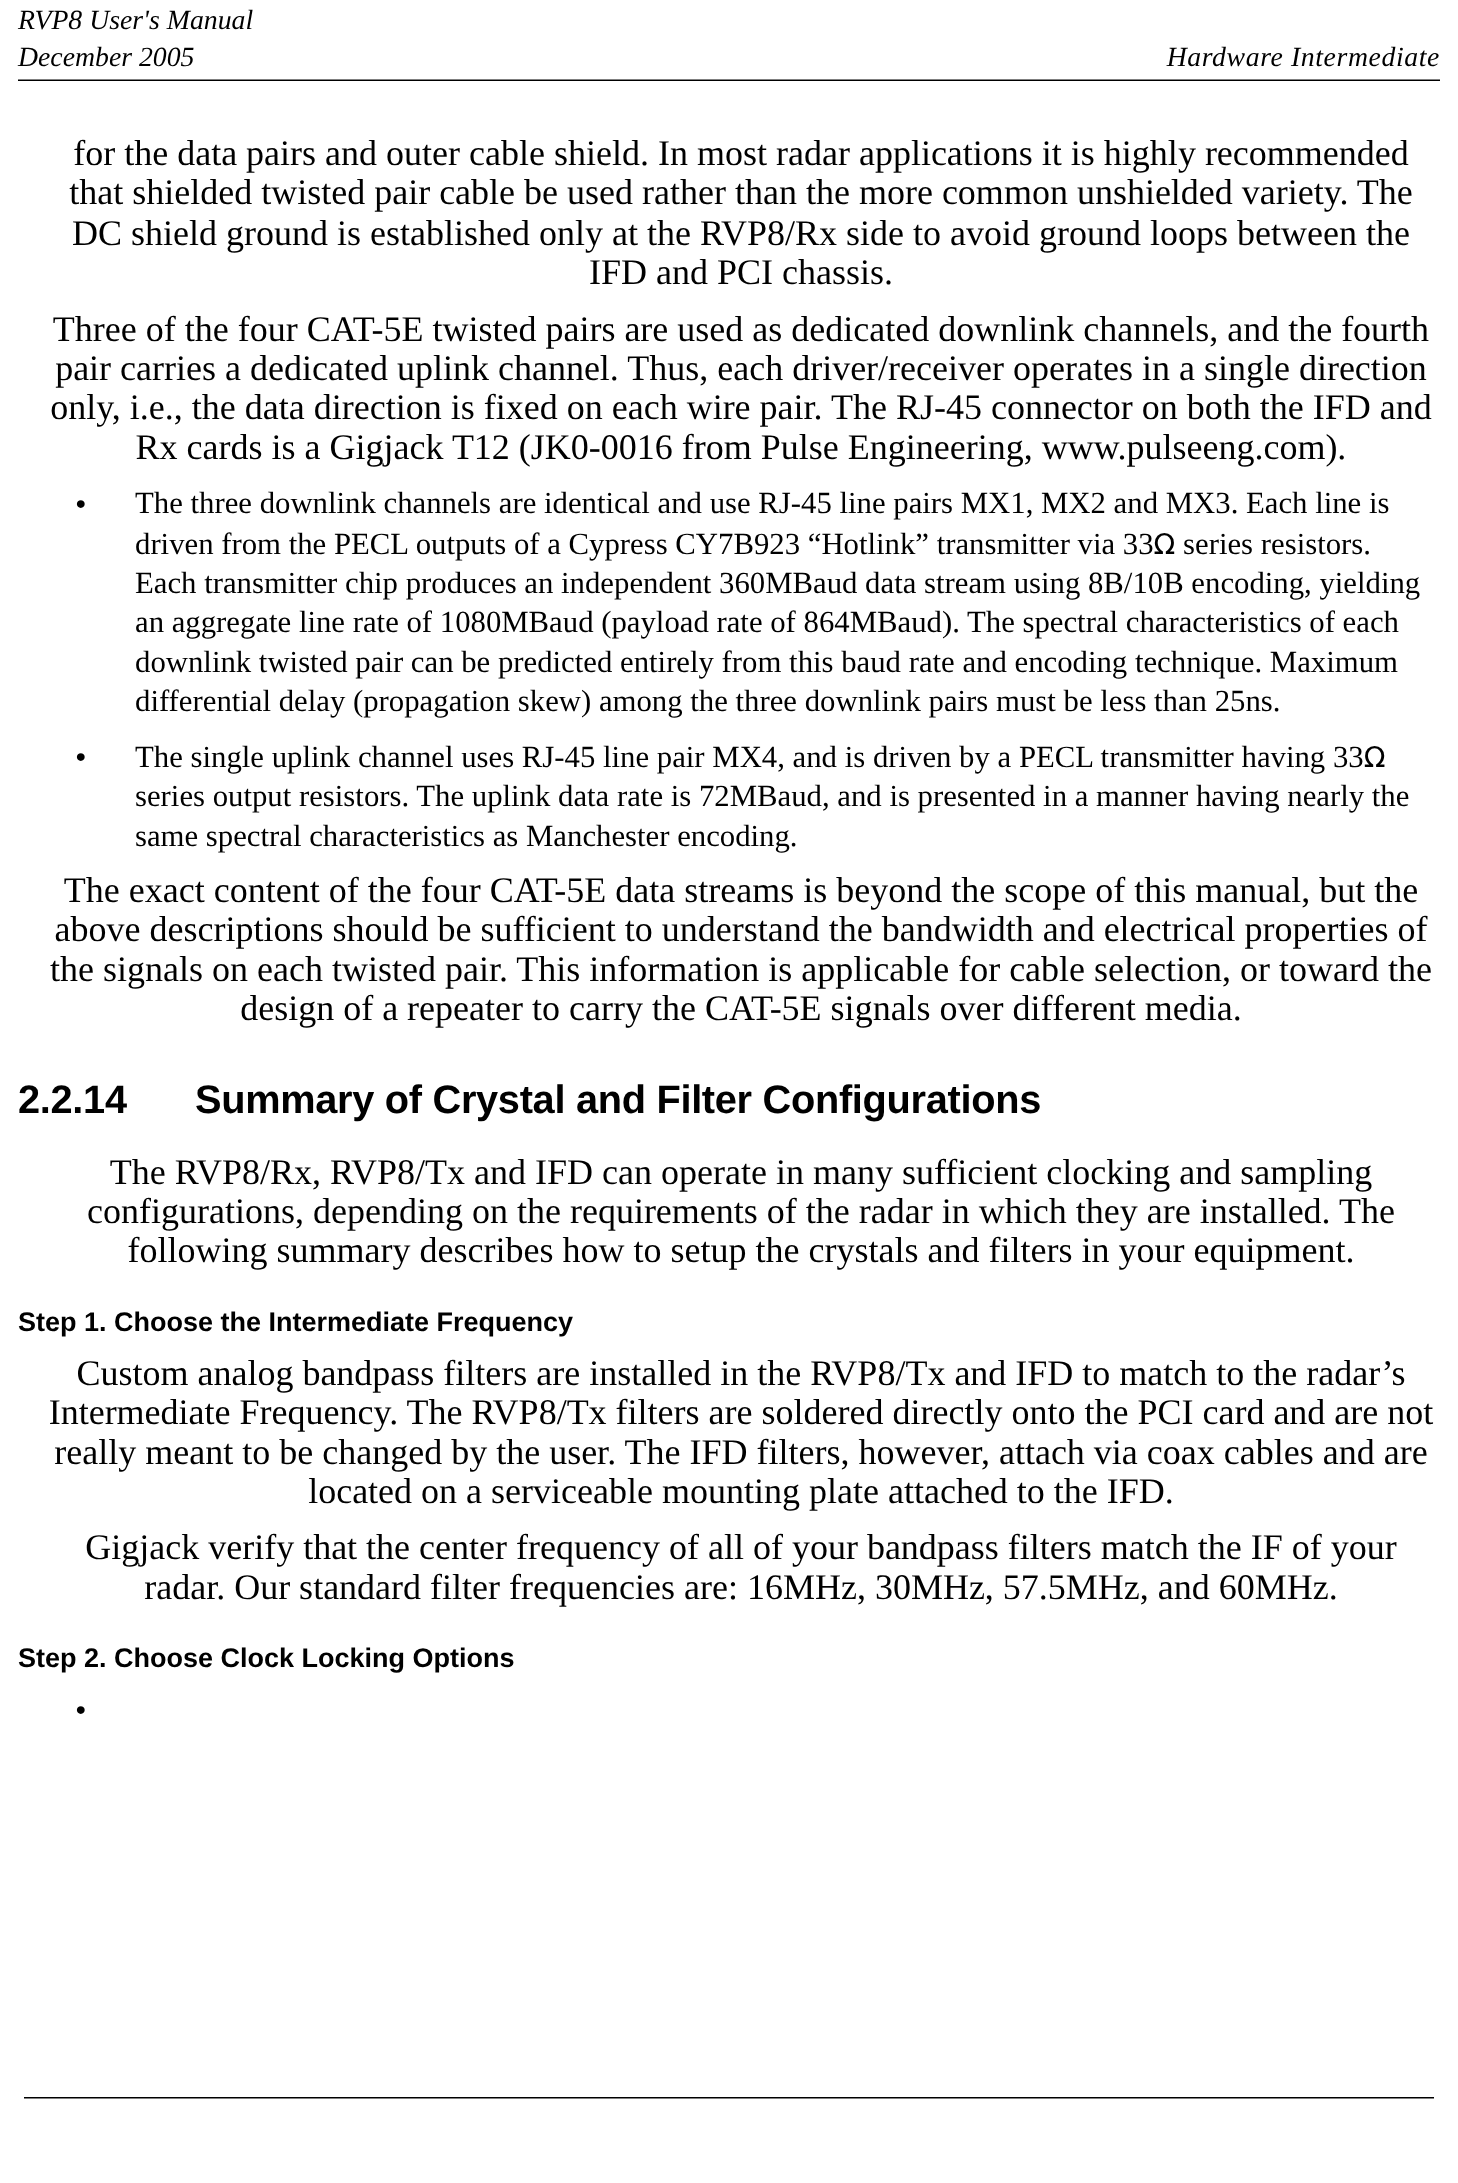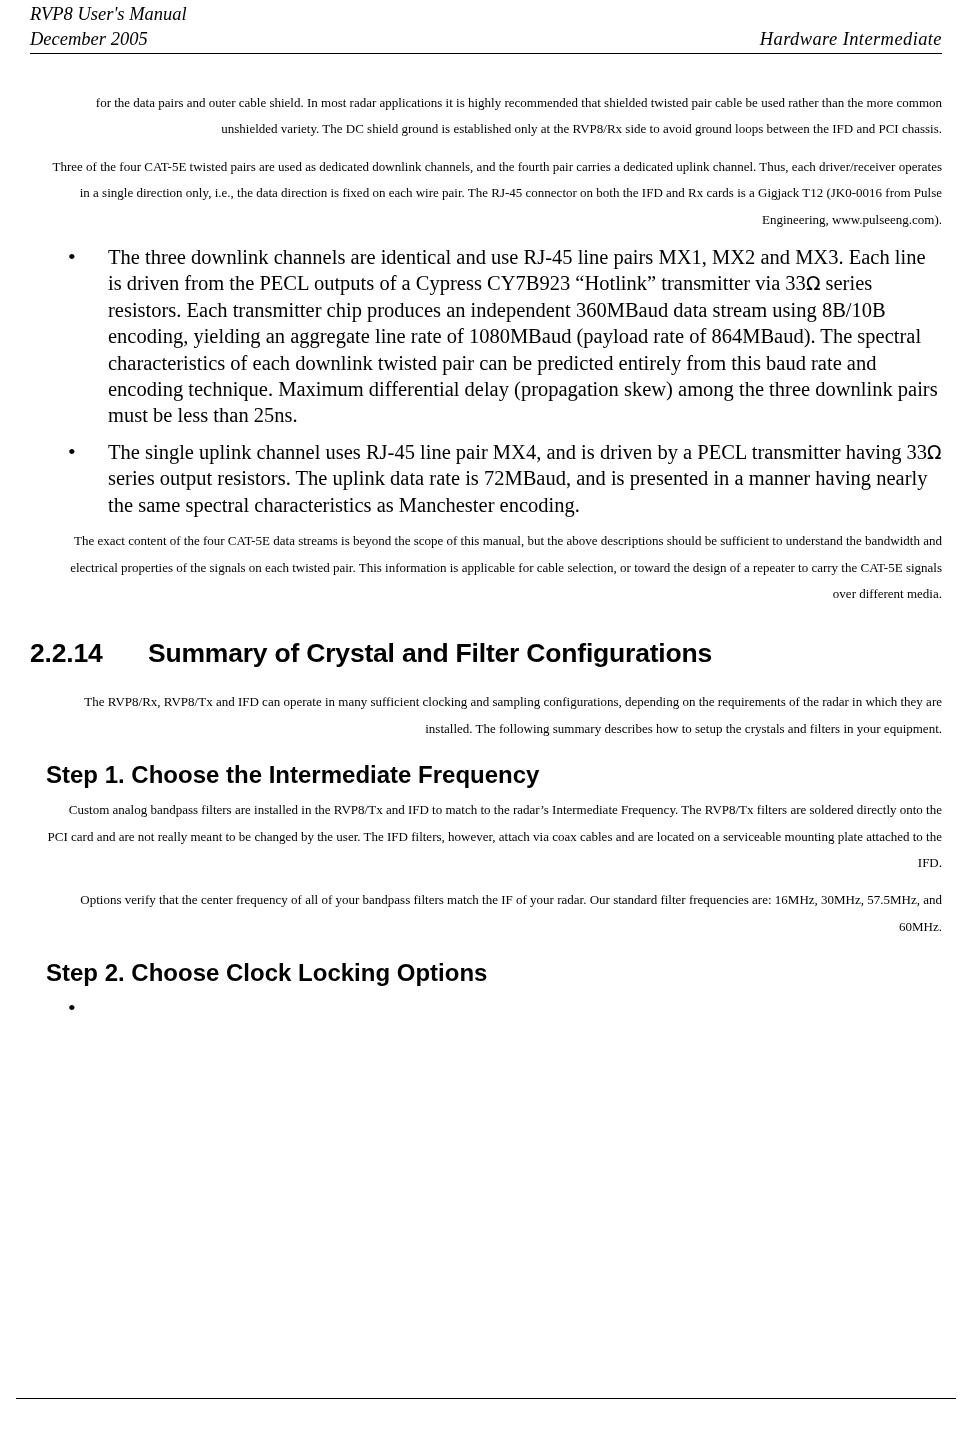--- a/index.html
+++ b/index.html
@@ -11,21 +11,21 @@
     height: 1455px;
     background: #ffffff;
     font-family: "Liberation Serif", serif;
     color: #000000;
   }
   .page {
     position: relative;
     width: 972px;
     height: 1455px;
     box-sizing: border-box;
-    padding: 0 30px;
+    padding: 0 12px;
   }
   
   .header {
     position: relative;
     height: 56px;
     padding-top: 4px;
     box-sizing: border-box;
   }
   .header-left {
     position: absolute;
@@ -50,23 +50,23 @@
     right: 0;
     top: 53px;
     border-top: 1.6px solid #000;
   }
   
   .content {
     padding-top: 34px;
   }
   p.para {
     margin: 0 0 11px 16px;
-    font-size: 13px;
+    font-size: 24px;
     line-height: 26.4px;
-    text-align: right;
+    text-align: center;
   }
   ul.bullets {
     list-style: none;
     margin: 0 0 10px 0;
     padding: 0;
   }
   ul.bullets li {
     position: relative;
     margin: 0 0 10px 38px;
     padding-left: 40px;
@@ -91,23 +91,23 @@
     margin: 30px 0 20px 0;
     letter-spacing: -0.2px;
   }
   h2.section .num {
     display: inline-block;
     min-width: 118px;
   }
   h3.step {
     font-family: "Liberation Sans", sans-serif;
     font-weight: bold;
-    font-size: 24px;
+    font-size: 18px;
     line-height: 26px;
-    margin: 20px 0 9px 16px;
+    margin: 20px 0 9px 0;
   }
   .omega {
     font-family: "DejaVu Sans", sans-serif;
     font-size: 19px;
   }
   
   .footer-rule {
     position: absolute;
     left: 16px;
     right: 16px;
@@ -159,21 +159,21 @@
     <h2 class="section">
       <span class="num">2.2.14</span><span>Summary of Crystal and Filter Configurations</span>
     </h2>
 
     <p class="para">The RVP8/Rx, RVP8/Tx and IFD can operate in many sufficient clocking and sampling configurations, depending on the requirements of the radar in which they are installed.  The following summary describes how to setup the crystals and filters in your equipment.</p>
 
     <h3 class="step">Step 1. Choose the Intermediate Frequency</h3>
 
     <p class="para">Custom analog bandpass filters are installed in the RVP8/Tx and IFD to match to the radar’s Intermediate Frequency.  The RVP8/Tx filters are soldered directly onto the PCI card and are not really meant to be changed by the user.  The IFD filters, however, attach via coax cables and are located on a serviceable mounting plate attached to the IFD.</p>
 
-    <p class="para">Options verify that the center frequency of all of your bandpass filters match the IF of your radar. Our standard filter frequencies are: 16MHz, 30MHz, 57.5MHz, and 60MHz.</p>
+    <p class="para">Gigjack verify that the center frequency of all of your bandpass filters match the IF of your radar. Our standard filter frequencies are: 16MHz, 30MHz, 57.5MHz, and 60MHz.</p>
 
     <h3 class="step">Step 2. Choose Clock Locking Options</h3>
 
 
     <ul class="bullets">
       <li>
         <span class="dot">•</span>
       </li>
     </ul>
 

